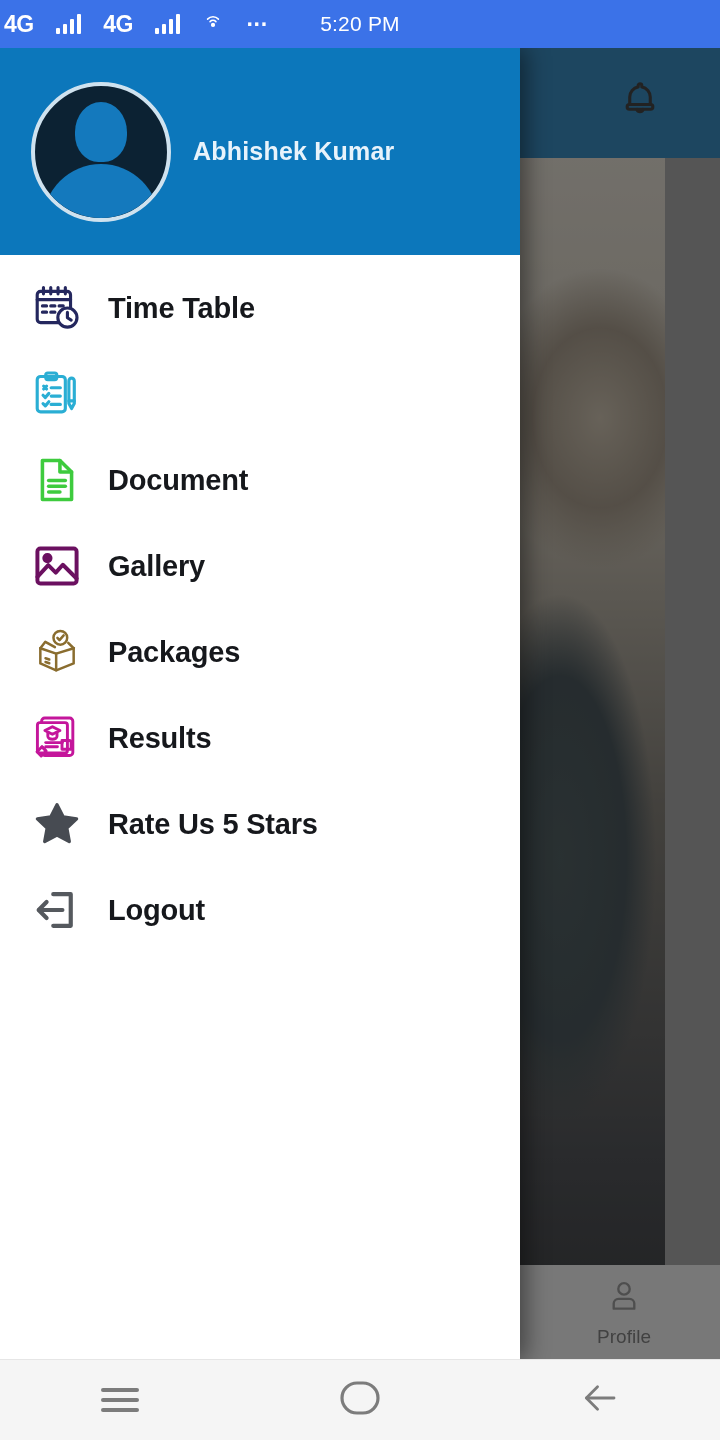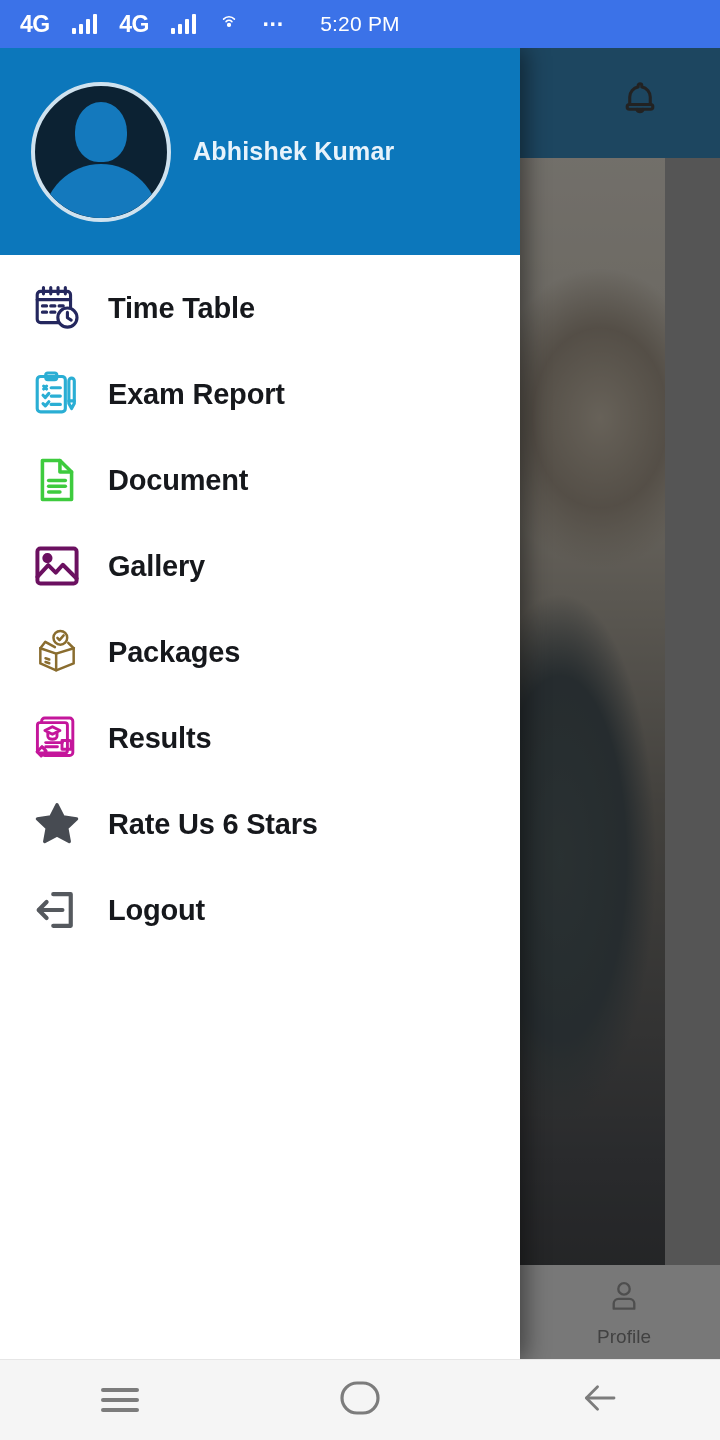--- a/index.html
+++ b/index.html
@@ -26,21 +26,21 @@
     background: #3b72e8;
     display: flex;
     align-items: center;
     color: #ffffff;
     z-index: 60;
   }
   #status-left {
     display: flex;
     align-items: center;
     gap: 22px;
-    padding-left: 20px;
+    padding-left: 4px;
     flex: 0 0 auto;
     justify-content: center;
   }
   .sb-text {
     font-size: 23px;
     font-weight: bold;
     letter-spacing: -0.5px;
     line-height: 1;
   }
   .sig-bars {
@@ -384,21 +384,20 @@
             <path d="M5.6 8.2l1.4 1.4M7 8.2l-1.4 1.4"></path>
             <path d="M9.2 9h4.4"></path>
             <path d="M5.3 12.6l1.1 1.1 1.7-2"></path>
             <path d="M9.2 13h4.4"></path>
             <path d="M5.3 16.6l1.1 1.1 1.7-2"></path>
             <path d="M9.2 17h4.4"></path>
             <path d="M19 4.4a1.3 1.3 0 0 1 1.3 1.3v10.9L19 19l-1.3-2.4V5.7A1.3 1.3 0 0 1 19 4.4z"></path>
             <path d="M17.7 15.3h2.6"></path>
           </svg>
         </span>
-        <span class="menu-label">Exam Report</span>
       </div>
 
       <div class="menu-item">
         <span class="menu-icon">
           <svg width="50" height="50" viewBox="0 0 24 24" fill="none" stroke="#3ecb3e" stroke-width="1.7" stroke-linecap="round" stroke-linejoin="round">
             <path d="M5 2.6h8.4L19 8.2v13.2H5z"></path>
             <path d="M13.4 2.6v5.6H19"></path>
             <path d="M8 12.2h8"></path>
             <path d="M8 15h8"></path>
             <path d="M8 17.8h5.4"></path>
@@ -452,21 +451,21 @@
       </div>
 
 
 
       <div class="menu-item">
         <span class="menu-icon">
           <svg width="50" height="50" viewBox="0 0 24 24" fill="#474b52" stroke="#474b52" stroke-width="1.6" stroke-linejoin="round">
             <path d="M12 2.8l3 5.8 6.4.9-4.7 4.5 1.2 6.4-5.9-3.1-5.9 3.1 1.2-6.4L2.6 9.5l6.4-.9z"></path>
           </svg>
         </span>
-        <span class="menu-label">Rate Us 6 Stars</span>
+        <span class="menu-label">Rate Us 5 Stars</span>
       </div>
 
       <div class="menu-item">
         <span class="menu-icon">
           <svg width="50" height="50" viewBox="0 0 24 24" fill="none" stroke="#55595e" stroke-width="2" stroke-linecap="round" stroke-linejoin="round">
             <path d="M10.2 4.4h8.4v15.2h-8.4"></path>
             <path d="M14.6 12H3.4"></path>
             <path d="M7 8.2L3.2 12 7 15.8"></path>
           </svg>
         </span>

